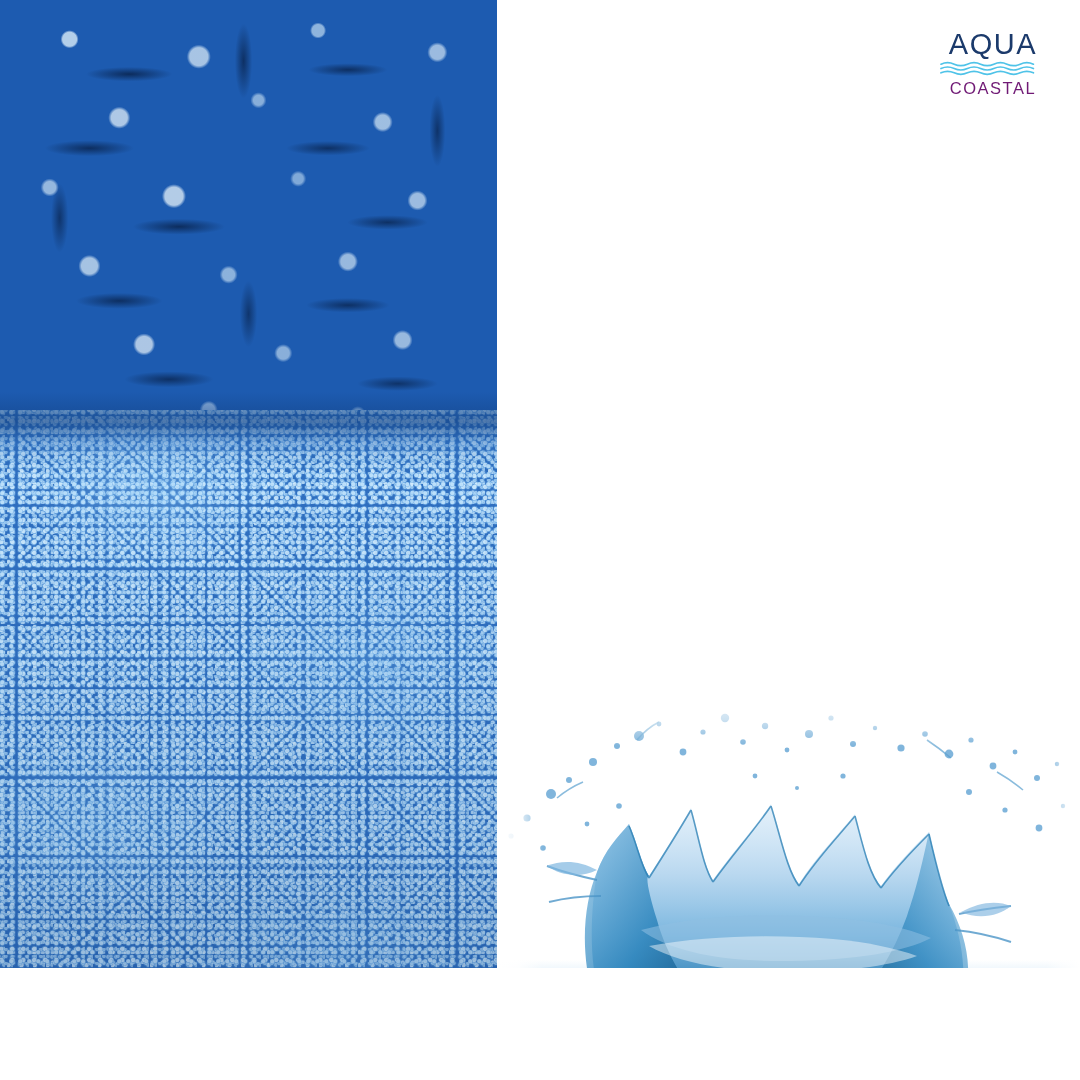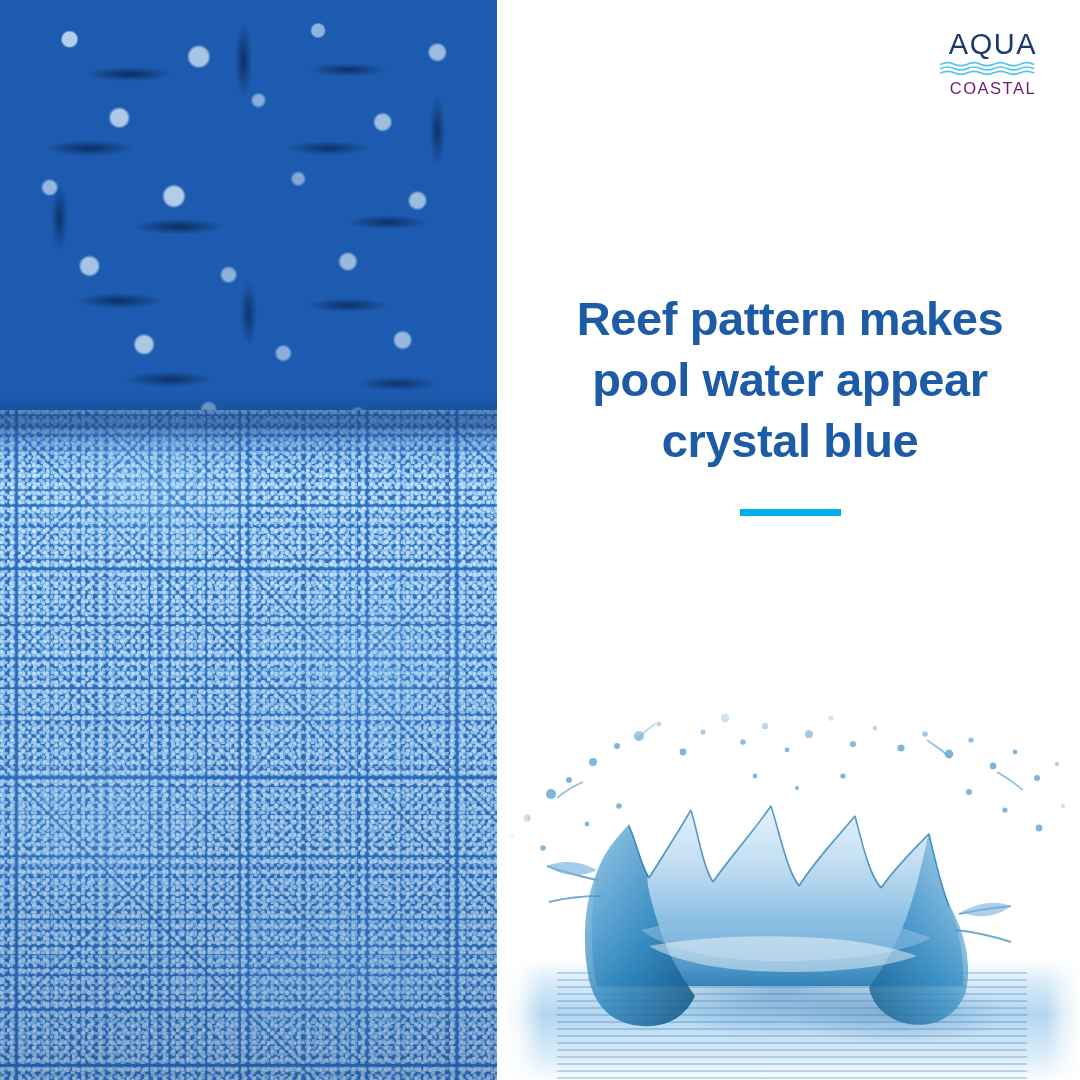--- a/index.html
+++ b/index.html
@@ -2,21 +2,21 @@
 <html><head>
 <meta charset="utf-8">
 <style>
   html,body{margin:0;padding:0;}
   body{
     width:1080px;height:1080px;
     background:#ffffff;
     font-family:"Liberation Sans", sans-serif;
     overflow:hidden;
   }
-  .canvas{position:relative;width:1080px;height:1080px;background:#fff;overflow:hidden;}
+  .canvas{position:relative;width:1080px;height:968px;background:#fff;overflow:hidden;}
 
   
   .left-panel{
     position:absolute;left:0;top:0;width:497px;height:1080px;
     overflow:hidden;background:#1b4f9c;
   }
   
   .rock-layer{
     position:absolute;left:0;top:0;width:497px;height:436px;
     background-color:#1d5bb0;
@@ -203,28 +203,20 @@
         <g fill="none" stroke="#4fc3e8" stroke-width="1.7" stroke-linecap="round">
           <path d="M1 3.2 q6.6 -3 13.2 0 t13.2 0 t13.2 0 t13.2 0 t13.2 0 t13.2 0 t13.2 0"></path>
           <path d="M1 7.5 q6.6 -3 13.2 0 t13.2 0 t13.2 0 t13.2 0 t13.2 0 t13.2 0 t13.2 0"></path>
           <path d="M1 11.8 q6.6 -3 13.2 0 t13.2 0 t13.2 0 t13.2 0 t13.2 0 t13.2 0 t13.2 0"></path>
         </g>
       </svg>
     </span>
     <span class="logo-coastal">COASTAL</span>
   </div>
 
-  <div class="headline-block">
-    <h1 class="headline">
-      <span class="hl-line">Reef pattern makes</span>
-      <span class="hl-line">pool water appear</span>
-      <span class="hl-line">crystal blue</span>
-    </h1>
-    <div class="divider"></div>
-  </div>
 
   <div class="splash-wrap">
     <div class="splash-water-surface"></div>
     <div class="splash-reflection"></div>
 
     <div class="splash-crown">
       <svg width="470" height="250" viewBox="0 0 470 250" aria-hidden="true">
         <defs>
           <linearGradient id="wbody" x1="0" y1="0" x2="0" y2="1">
             <stop offset="0%" stop-color="#cfe6f7" stop-opacity=".55"></stop>

